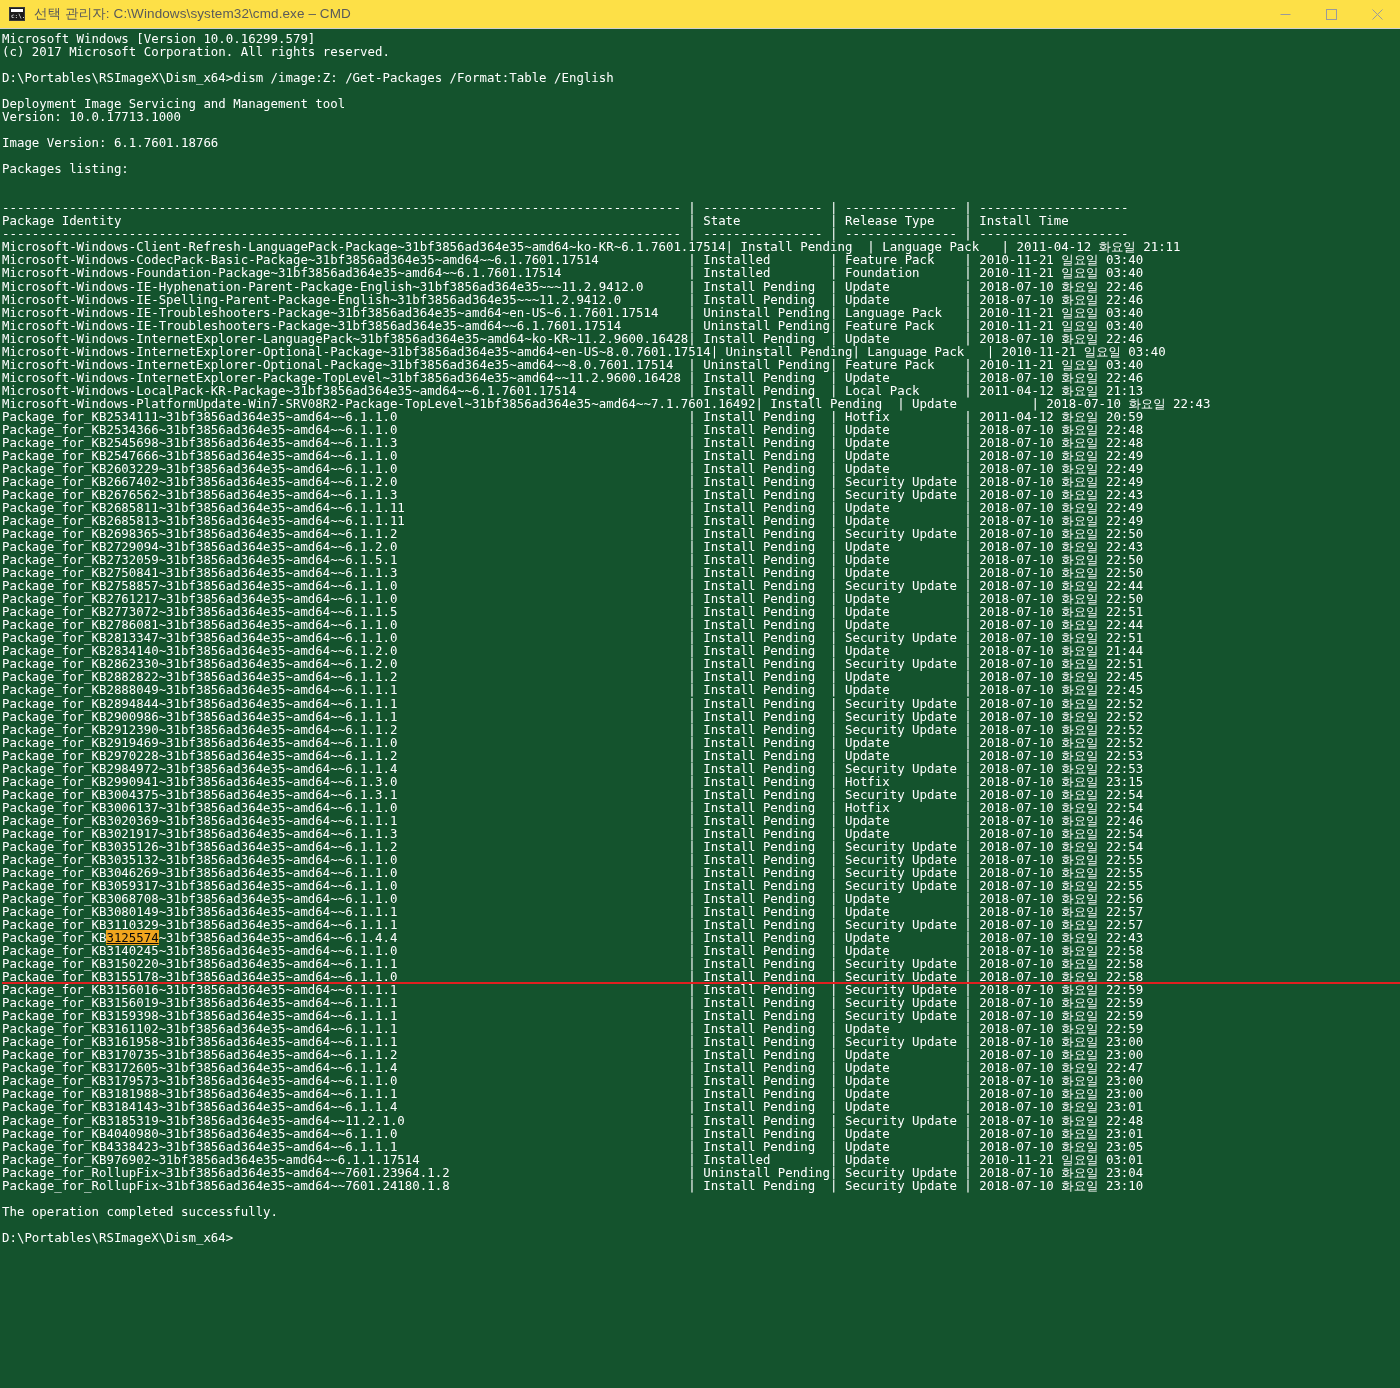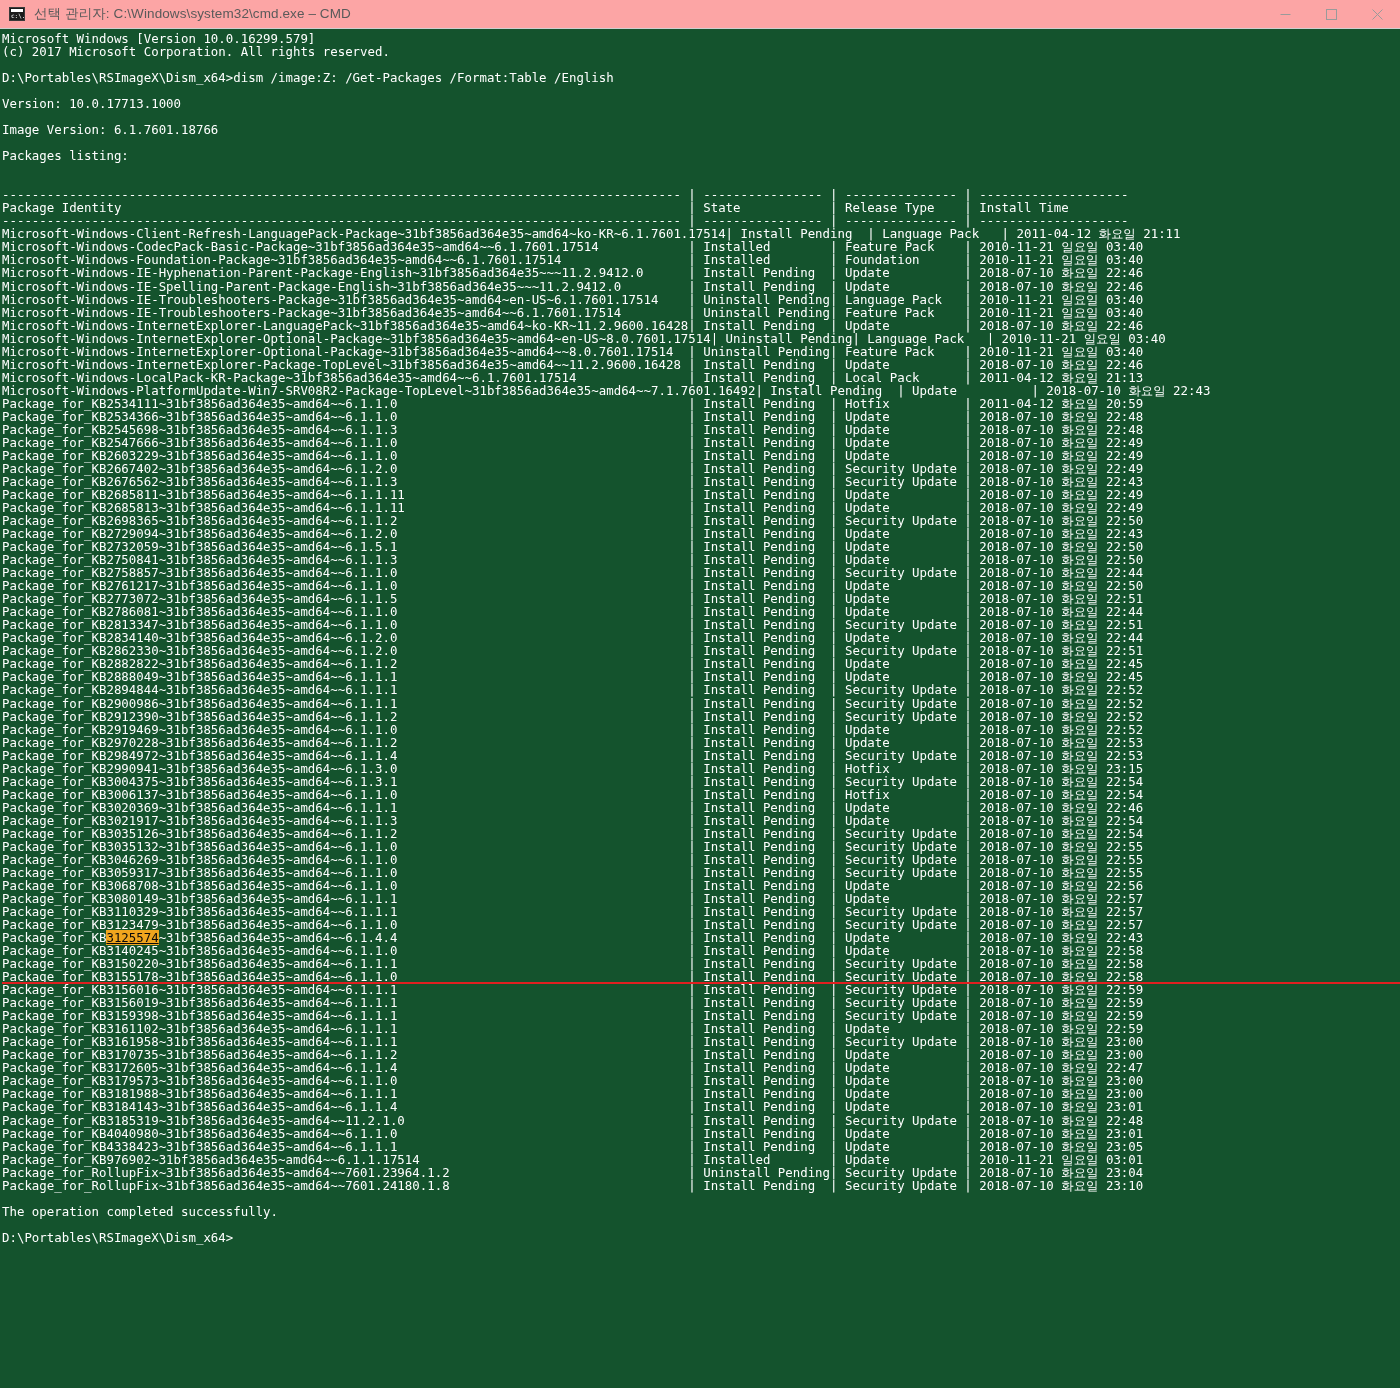--- a/index.html
+++ b/index.html
@@ -11,21 +11,21 @@
   body {
     width: 1400px;
     height: 1388px;
     overflow: hidden;
     font-family: "DejaVu Sans Mono", "Liberation Mono", monospace;
   }
 
   
   .titlebar {
     height: 29px;
-    background: #fca5a5;
+    background: #fde047;
     border-bottom: 1px solid #cfcfcf;
     display: flex;
     align-items: center;
     box-sizing: border-box;
     position: relative;
   }
   .tb-icon {
     width: 16px;
     height: 14px;
     margin-left: 9px;
@@ -141,20 +141,21 @@
 </div>
 
 <div class="console">
   <div class="console-inner" id="console-inner">
 
     <pre class="line">Microsoft Windows [Version 10.0.16299.579]</pre>
     <pre class="line">(c) 2017 Microsoft Corporation. All rights reserved.</pre>
     <pre class="line blank"> </pre>
     <pre class="line">D:\Portables\RSImageX\Dism_x64&gt;dism /image:Z: /Get-Packages /Format:Table /English</pre>
     <pre class="line blank"> </pre>
+    <pre class="line">Deployment Image Servicing and Management tool</pre>
     <pre class="line">Version: 10.0.17713.1000</pre>
     <pre class="line blank"> </pre>
     <pre class="line">Image Version: 6.1.7601.18766</pre>
     <pre class="line blank"> </pre>
     <pre class="line">Packages listing:</pre>
     <pre class="line blank"> </pre>
     <pre class="line blank"> </pre>
 
     <pre class="row" id="sep-top">------------------------------------------------------------------------------------------- | ---------------- | --------------- | --------------------</pre>
     <pre class="row" id="hdr-row">Package Identity                                                                            | State            | Release Type    | Install Time</pre>
@@ -185,21 +186,21 @@
         <pre class="row">Package_for_KB2685813~31bf3856ad364e35~amd64~~6.1.1.11                                      | Install Pending  | Update          | 2018-07-10 화요일 22:49</pre>
         <pre class="row">Package_for_KB2698365~31bf3856ad364e35~amd64~~6.1.1.2                                       | Install Pending  | Security Update | 2018-07-10 화요일 22:50</pre>
         <pre class="row">Package_for_KB2729094~31bf3856ad364e35~amd64~~6.1.2.0                                       | Install Pending  | Update          | 2018-07-10 화요일 22:43</pre>
         <pre class="row">Package_for_KB2732059~31bf3856ad364e35~amd64~~6.1.5.1                                       | Install Pending  | Update          | 2018-07-10 화요일 22:50</pre>
         <pre class="row">Package_for_KB2750841~31bf3856ad364e35~amd64~~6.1.1.3                                       | Install Pending  | Update          | 2018-07-10 화요일 22:50</pre>
         <pre class="row">Package_for_KB2758857~31bf3856ad364e35~amd64~~6.1.1.0                                       | Install Pending  | Security Update | 2018-07-10 화요일 22:44</pre>
         <pre class="row">Package_for_KB2761217~31bf3856ad364e35~amd64~~6.1.1.0                                       | Install Pending  | Update          | 2018-07-10 화요일 22:50</pre>
         <pre class="row">Package_for_KB2773072~31bf3856ad364e35~amd64~~6.1.1.5                                       | Install Pending  | Update          | 2018-07-10 화요일 22:51</pre>
         <pre class="row">Package_for_KB2786081~31bf3856ad364e35~amd64~~6.1.1.0                                       | Install Pending  | Update          | 2018-07-10 화요일 22:44</pre>
         <pre class="row">Package_for_KB2813347~31bf3856ad364e35~amd64~~6.1.1.0                                       | Install Pending  | Security Update | 2018-07-10 화요일 22:51</pre>
-        <pre class="row">Package_for_KB2834140~31bf3856ad364e35~amd64~~6.1.2.0                                       | Install Pending  | Update          | 2018-07-10 화요일 22:44</pre>
+        <pre class="row">Package_for_KB2834140~31bf3856ad364e35~amd64~~6.1.2.0                                       | Install Pending  | Update          | 2018-07-10 화요일 21:44</pre>
         <pre class="row">Package_for_KB2862330~31bf3856ad364e35~amd64~~6.1.2.0                                       | Install Pending  | Security Update | 2018-07-10 화요일 22:51</pre>
         <pre class="row">Package_for_KB2882822~31bf3856ad364e35~amd64~~6.1.1.2                                       | Install Pending  | Update          | 2018-07-10 화요일 22:45</pre>
         <pre class="row">Package_for_KB2888049~31bf3856ad364e35~amd64~~6.1.1.1                                       | Install Pending  | Update          | 2018-07-10 화요일 22:45</pre>
         <pre class="row">Package_for_KB2894844~31bf3856ad364e35~amd64~~6.1.1.1                                       | Install Pending  | Security Update | 2018-07-10 화요일 22:52</pre>
         <pre class="row">Package_for_KB2900986~31bf3856ad364e35~amd64~~6.1.1.1                                       | Install Pending  | Security Update | 2018-07-10 화요일 22:52</pre>
         <pre class="row">Package_for_KB2912390~31bf3856ad364e35~amd64~~6.1.1.2                                       | Install Pending  | Security Update | 2018-07-10 화요일 22:52</pre>
         <pre class="row">Package_for_KB2919469~31bf3856ad364e35~amd64~~6.1.1.0                                       | Install Pending  | Update          | 2018-07-10 화요일 22:52</pre>
         <pre class="row">Package_for_KB2970228~31bf3856ad364e35~amd64~~6.1.1.2                                       | Install Pending  | Update          | 2018-07-10 화요일 22:53</pre>
         <pre class="row">Package_for_KB2984972~31bf3856ad364e35~amd64~~6.1.1.4                                       | Install Pending  | Security Update | 2018-07-10 화요일 22:53</pre>
         <pre class="row">Package_for_KB2990941~31bf3856ad364e35~amd64~~6.1.3.0                                       | Install Pending  | Hotfix          | 2018-07-10 화요일 23:15</pre>
@@ -207,21 +208,20 @@
         <pre class="row">Package_for_KB3006137~31bf3856ad364e35~amd64~~6.1.1.0                                       | Install Pending  | Hotfix          | 2018-07-10 화요일 22:54</pre>
         <pre class="row">Package_for_KB3020369~31bf3856ad364e35~amd64~~6.1.1.1                                       | Install Pending  | Update          | 2018-07-10 화요일 22:46</pre>
         <pre class="row">Package_for_KB3021917~31bf3856ad364e35~amd64~~6.1.1.3                                       | Install Pending  | Update          | 2018-07-10 화요일 22:54</pre>
         <pre class="row">Package_for_KB3035126~31bf3856ad364e35~amd64~~6.1.1.2                                       | Install Pending  | Security Update | 2018-07-10 화요일 22:54</pre>
         <pre class="row">Package_for_KB3035132~31bf3856ad364e35~amd64~~6.1.1.0                                       | Install Pending  | Security Update | 2018-07-10 화요일 22:55</pre>
         <pre class="row">Package_for_KB3046269~31bf3856ad364e35~amd64~~6.1.1.0                                       | Install Pending  | Security Update | 2018-07-10 화요일 22:55</pre>
         <pre class="row">Package_for_KB3059317~31bf3856ad364e35~amd64~~6.1.1.0                                       | Install Pending  | Security Update | 2018-07-10 화요일 22:55</pre>
         <pre class="row">Package_for_KB3068708~31bf3856ad364e35~amd64~~6.1.1.0                                       | Install Pending  | Update          | 2018-07-10 화요일 22:56</pre>
         <pre class="row">Package_for_KB3080149~31bf3856ad364e35~amd64~~6.1.1.1                                       | Install Pending  | Update          | 2018-07-10 화요일 22:57</pre>
         <pre class="row">Package_for_KB3110329~31bf3856ad364e35~amd64~~6.1.1.1                                       | Install Pending  | Security Update | 2018-07-10 화요일 22:57</pre>
-        <pre class="row">Package_for_KB3123479~31bf3856ad364e35~amd64~~6.1.1.0                                       | Install Pending  | Security Update | 2018-07-10 화요일 22:57</pre>
         <pre class="row"><span>Package_for_KB</span><span class="hl-sel">3125574</span><span>~31bf3856ad364e35~amd64~~6.1.4.4                                       | Install Pending  | Update          | 2018-07-10 화요일 22:43</span></pre>
         <pre class="row">Package_for_KB3140245~31bf3856ad364e35~amd64~~6.1.1.0                                       | Install Pending  | Update          | 2018-07-10 화요일 22:58</pre>
         <pre class="row">Package_for_KB3150220~31bf3856ad364e35~amd64~~6.1.1.1                                       | Install Pending  | Security Update | 2018-07-10 화요일 22:58</pre>
         <pre class="row">Package_for_KB3155178~31bf3856ad364e35~amd64~~6.1.1.0                                       | Install Pending  | Security Update | 2018-07-10 화요일 22:58</pre>
         <pre class="row">Package_for_KB3156016~31bf3856ad364e35~amd64~~6.1.1.1                                       | Install Pending  | Security Update | 2018-07-10 화요일 22:59</pre>
         <pre class="row">Package_for_KB3156019~31bf3856ad364e35~amd64~~6.1.1.1                                       | Install Pending  | Security Update | 2018-07-10 화요일 22:59</pre>
         <pre class="row">Package_for_KB3159398~31bf3856ad364e35~amd64~~6.1.1.1                                       | Install Pending  | Security Update | 2018-07-10 화요일 22:59</pre>
         <pre class="row">Package_for_KB3161102~31bf3856ad364e35~amd64~~6.1.1.1                                       | Install Pending  | Update          | 2018-07-10 화요일 22:59</pre>
         <pre class="row">Package_for_KB3161958~31bf3856ad364e35~amd64~~6.1.1.1                                       | Install Pending  | Security Update | 2018-07-10 화요일 23:00</pre>
         <pre class="row">Package_for_KB3170735~31bf3856ad364e35~amd64~~6.1.1.2                                       | Install Pending  | Update          | 2018-07-10 화요일 23:00</pre>

